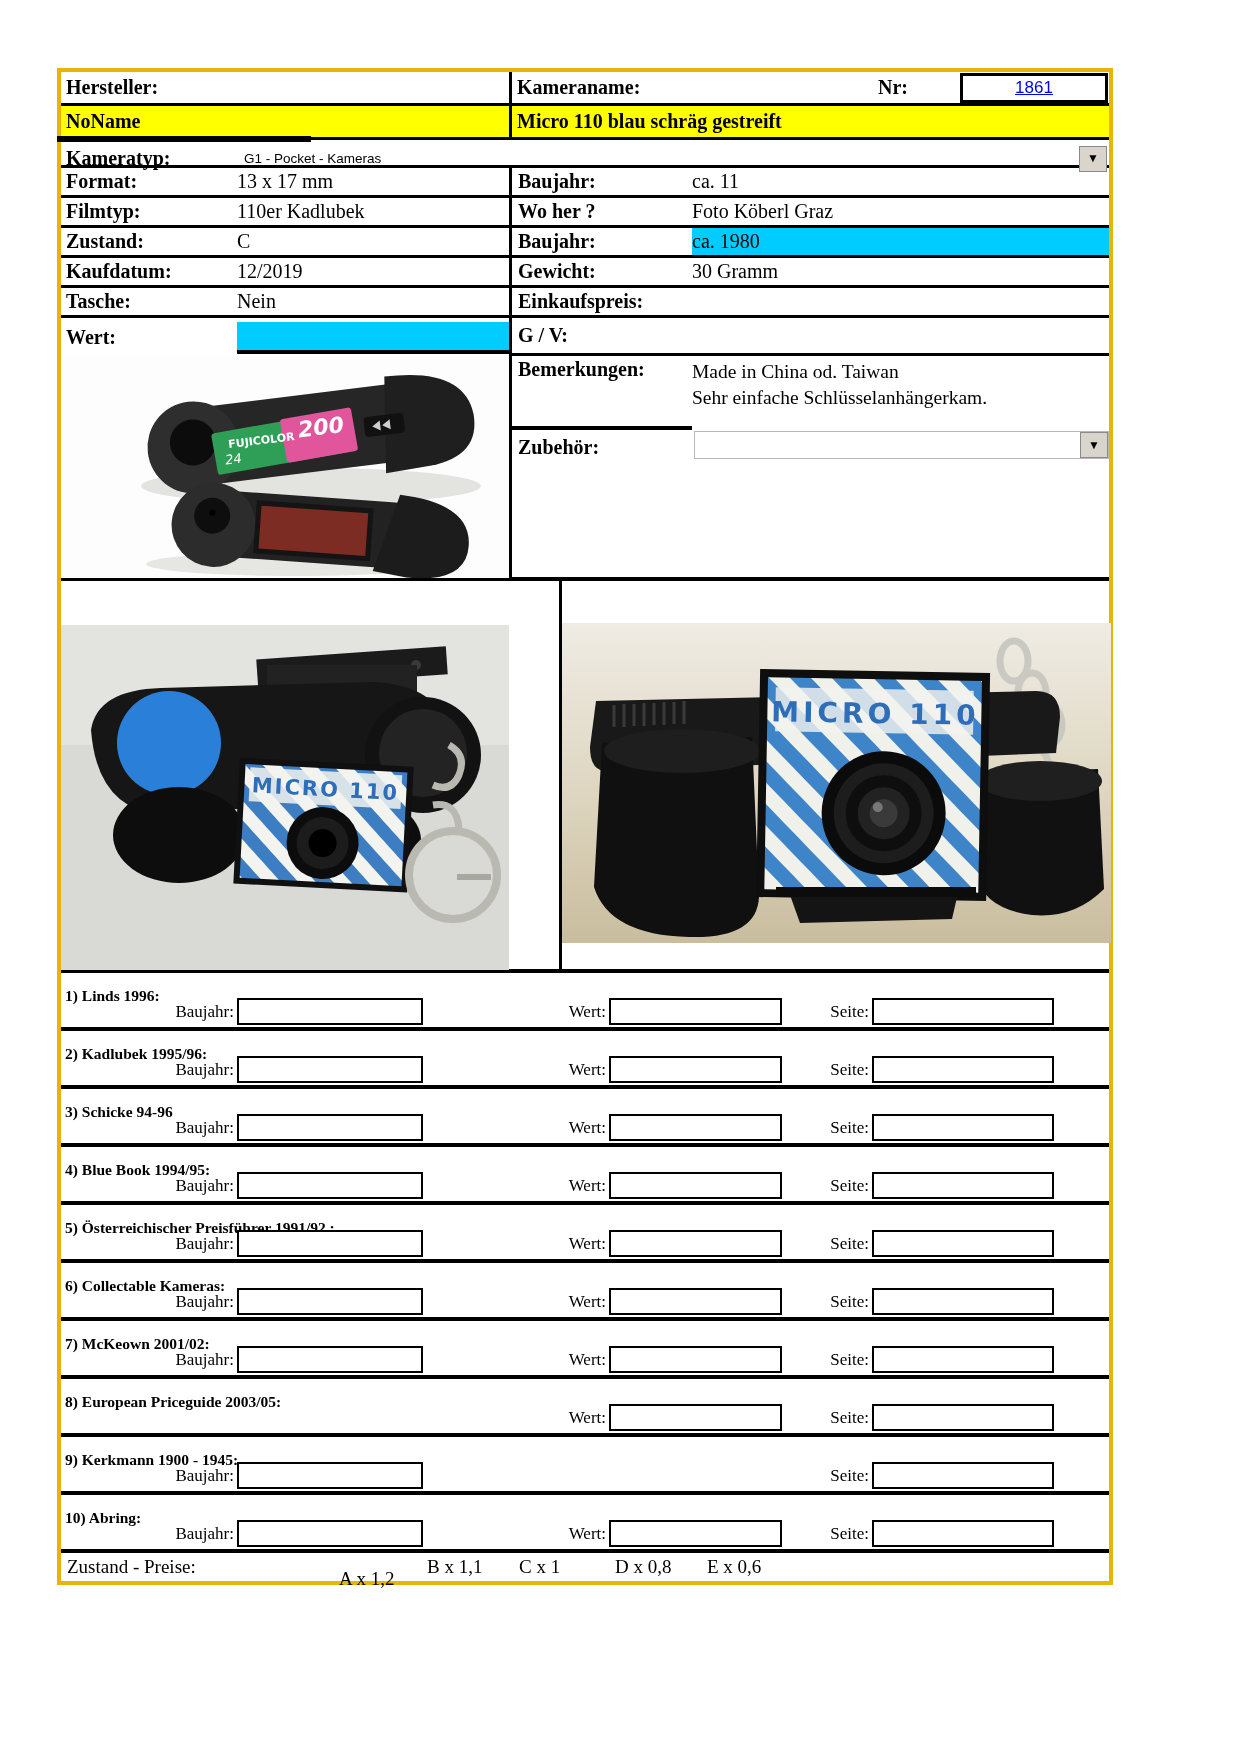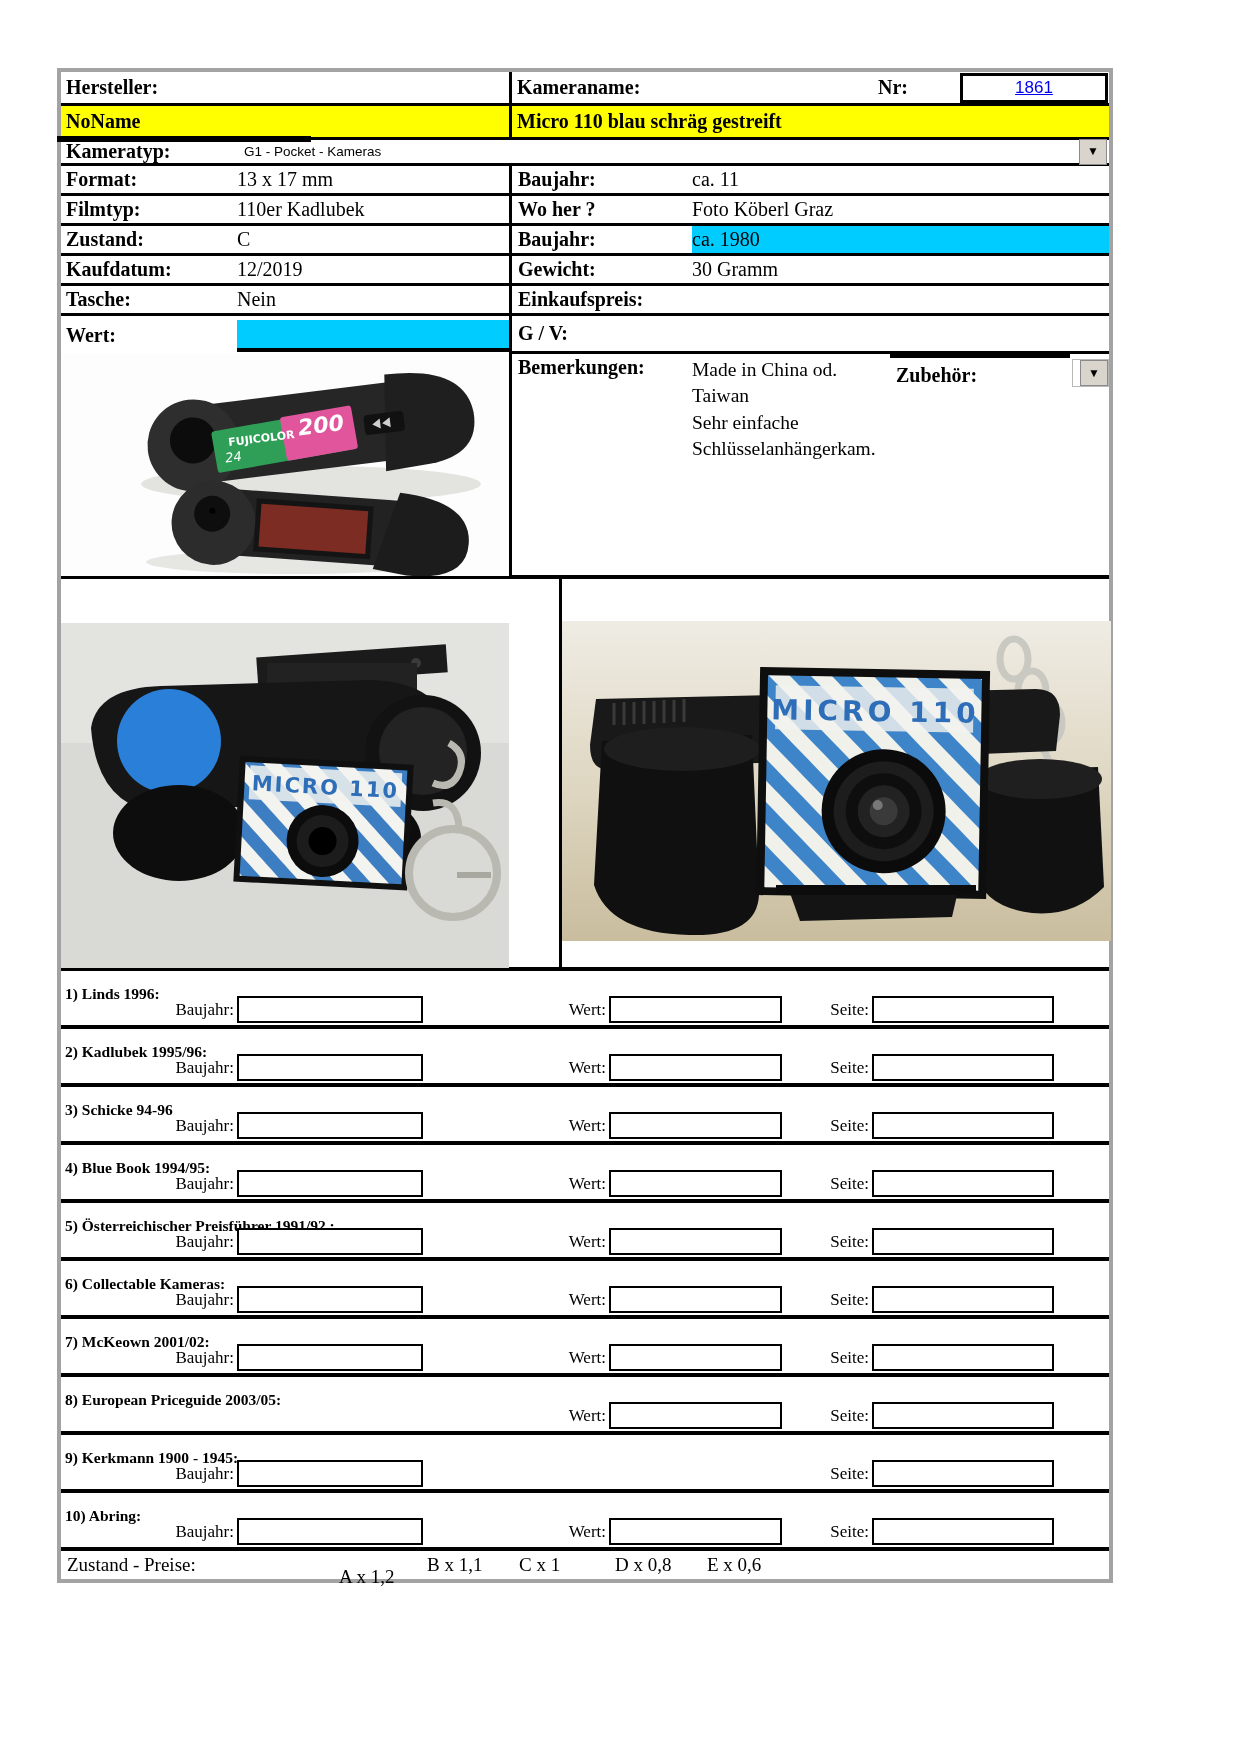--- a/index.html
+++ b/index.html
@@ -1,43 +1,43 @@
 <!DOCTYPE html>
 <html><head>
 <meta charset="utf-8">
 <style>
   html,body{margin:0;padding:0;width:1240px;height:1754px;background:#ffffff;
     font-family:"Liberation Serif", serif; color:#000;}
   *{box-sizing:border-box;}
-  .form{position:absolute;left:57px;top:68px;width:1056px;border:4px solid #a3a3a3;background:#fff;}
+  .form{position:absolute;left:57px;top:68px;width:1056px;border:4px solid #eab308;background:#fff;}
   .row{display:flex;align-items:center;}
   .bb3{border-bottom:3px solid #000;}
   .half-left{width:451px;border-right:3px solid #000;display:flex;align-items:center;height:100%;}
   .half-right{flex:1;display:flex;align-items:center;height:100%;}
   .lbl{font-weight:bold;font-size:20px;padding-left:5px;width:176px;flex:none;}
   .lblr{font-weight:bold;font-size:20px;padding-left:6px;width:180px;flex:none;}
   .val{font-size:20px;flex:1;}
   .r1{height:34px;}
   .r2{height:34px;background:#ffff00;}
   .nr-wrap{display:flex;align-items:center;flex:1;height:100%;}
   .nr-label{font-weight:bold;font-size:20px;margin-left:auto;margin-right:52px;}
   .nr-box{width:148px;height:30px;border:3px solid #000;margin-right:1px;display:flex;align-items:center;justify-content:center;flex:none;background:#fff;}
   .nr-box span{color:#0000f0;text-decoration:underline;font-family:"Liberation Sans",sans-serif;font-size:17px;}
-  .r3{height:26px;position:relative;}
+  .r3{height:16px;position:relative;margin-top:12px;}
   .combo-txt{font-family:"Liberation Sans",sans-serif;font-size:13.5px;padding-left:7px;}
   .dd-btn{width:28px;height:26px;background:#d9d5cd;border:1px solid #8a8a8a;display:flex;align-items:center;justify-content:center;font-size:12px;margin-left:auto;margin-right:2px;flex:none;cursor:default;}
   .r4{height:31px;}
   .r6{height:30px;}
   .cyanbg{background:#00ccff;}
   .r11{height:38px;align-items:stretch;}
   .wert-box{flex:1;height:32px;margin-top:2px;background:#00ccff;border-bottom:4px solid #000;}
   .gv-row{display:flex;align-items:center;width:100%;height:100%;border-bottom:3px solid #000;}
   .mid{display:flex;align-items:stretch;height:225px;border-bottom:4px solid #000;}
   .mid-left{width:451px;border-right:3px solid #000;background:#fff;}
-  .mid-right{flex:1;display:flex;flex-direction:row;border-radius:25px;}
+  .mid-right{flex:1;display:flex;flex-direction:column;border-radius:25px;}
   .bem-row{display:flex;min-height:70px;border-bottom:0;}
   .bem-lines{font-size:19.5px;line-height:1.35;padding-top:3px;}
   .zub-row{display:flex;align-items:center;height:38px;}
   .zub-row .lblr{border-top:4px solid #000;height:100%;display:flex;align-items:center;}
   .zub-combo{flex:1;height:28px;margin-left:2px;border:1px solid #b8b8b8;background:#fff;display:flex;align-items:center;}
   .photos{display:flex;height:392px;border-bottom:4px solid #000;}
   .ph-left{width:501px;border-right:3px solid #000;position:relative;background:#fff;}
   .ph-right{flex:1;position:relative;background:#fff;}
   .refs .ref{border-top:4px solid #000;}
   .refs .ref:first-child{border-top:0;}

